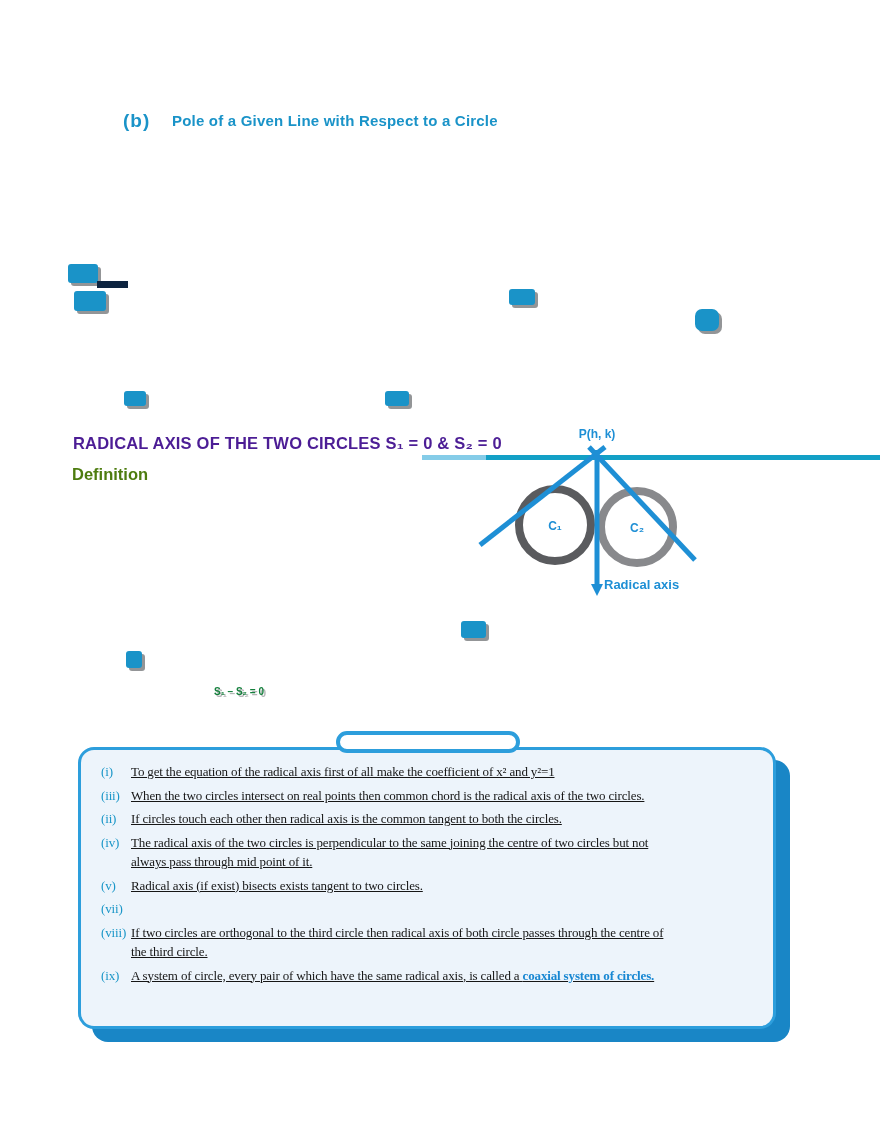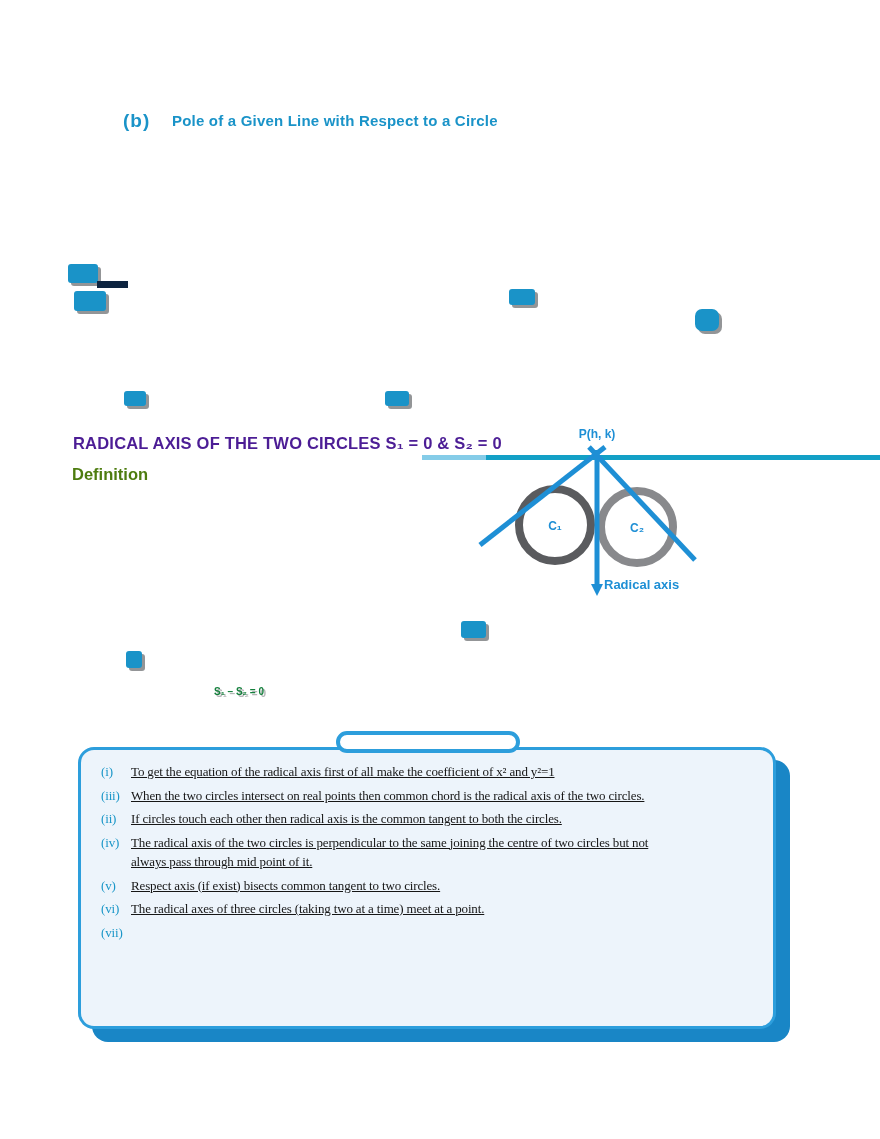--- a/index.html
+++ b/index.html
@@ -91,26 +91,31 @@
         <span class="note-num">(ii)</span>
         <span class="note-text">If circles touch each other then radical axis is the common tangent to both the circles.</span>
       </div>
       <div class="note-item">
         <span class="note-num">(iv)</span>
         <span class="note-text">The radical axis of the two circles is perpendicular to the same joining the centre of two circles but not
 always pass through mid point of it.</span>
       </div>
       <div class="note-item">
         <span class="note-num">(v)</span>
-        <span class="note-text">Respect axis (if exist) bisects common tangent to two circles.</span>
-      </div>
-      <div class="note-item">
-        <span class="note-num">(vi)</span>
-        <span class="note-text">The radical axes of three circles (taking two at a time) meet at a point.</span>
+        <span class="note-text">Radical axis (if exist) bisects exists tangent to two circles.</span>
       </div>
       <div class="note-item">
         <span class="note-num">(vii)</span>
+      </div>
+      <div class="note-item">
+        <span class="note-num">(viii)</span>
+        <span class="note-text">If two circles are orthogonal to the third circle then radical axis of both circle passes through the centre of
+the third circle.</span>
+      </div>
+      <div class="note-item">
+        <span class="note-num">(ix)</span>
+        <span class="note-text"><span>A system of circle, every pair of which have the same radical axis, is called a </span><span class="note-link">coaxial system of circles.</span></span>
       </div>
     </div>
   </div>
   <div class="abs" id="note-pill"></div>
 
 </div>
 
 </body></html>

